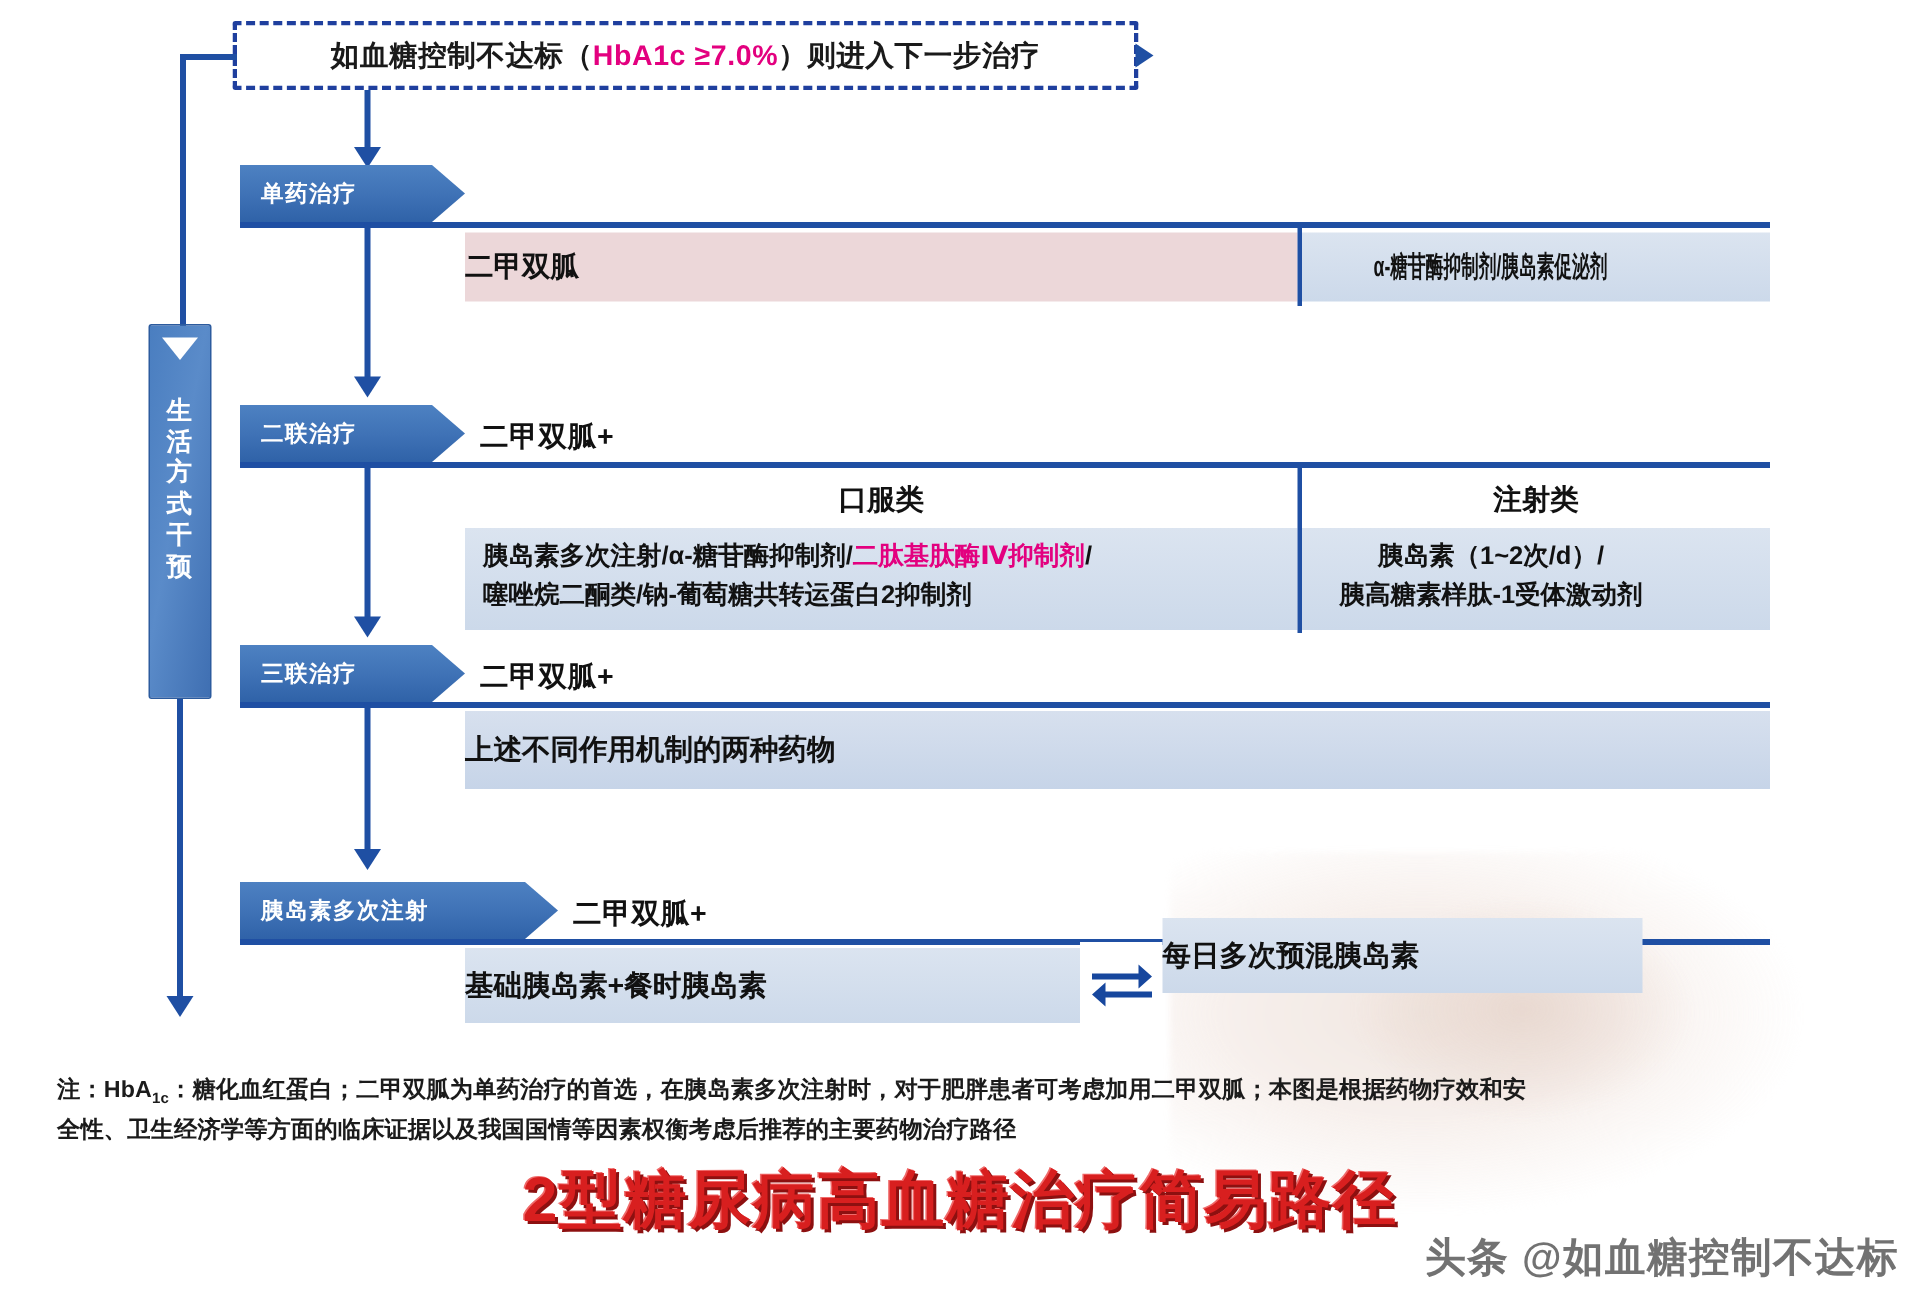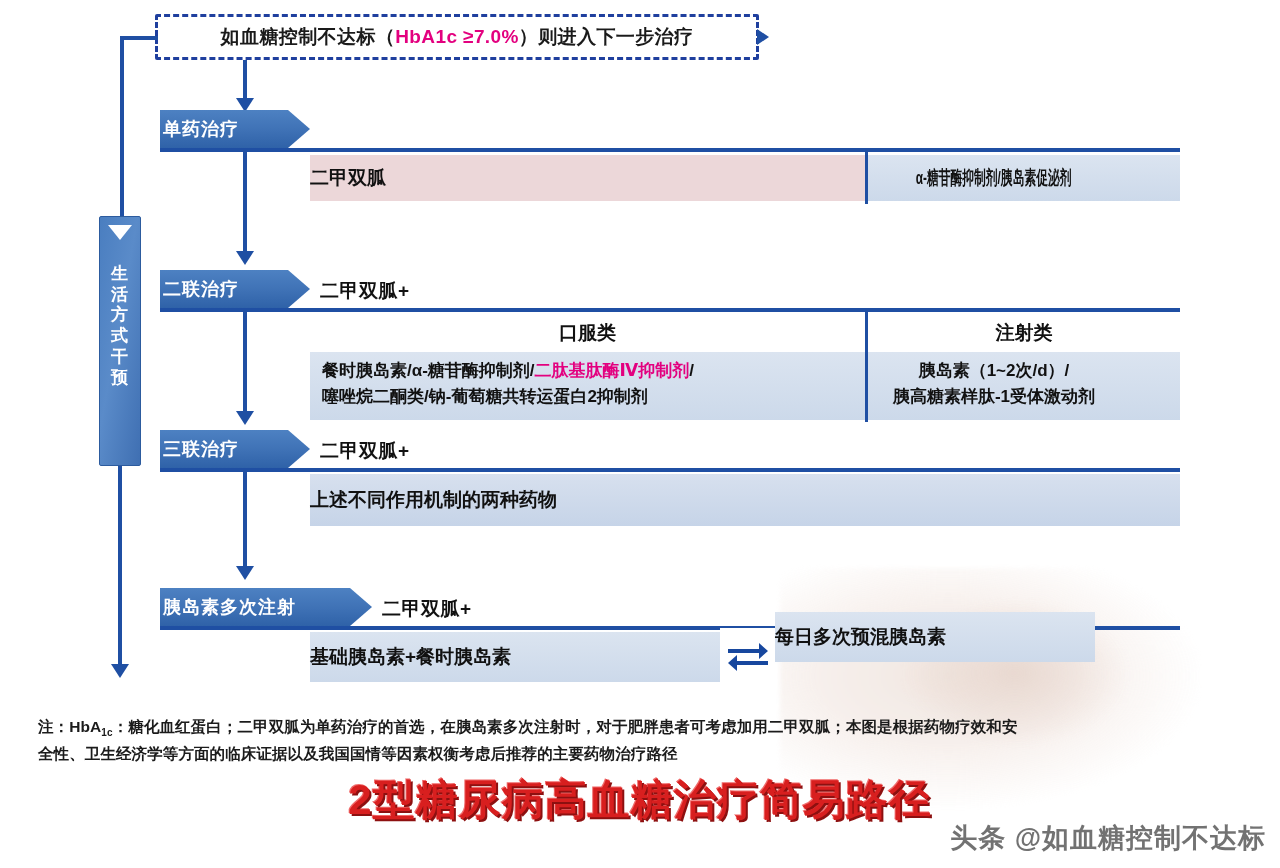--- a/index.html
+++ b/index.html
@@ -59,22 +59,22 @@
   }
   .lifestyle .vtext{
     color:#fff;font-size:17px;font-weight:700;line-height:1.22;text-align:center;
     letter-spacing:1px;width:20px;word-break:break-all;margin-top:18px;
   }
 
   
   .tab{
     position:absolute;height:38px;
     background:linear-gradient(180deg,#4d81c2 0%,#3f72b6 52%,#2f62a8 100%);
-    color:#fff;font-size:18px;font-weight:700;letter-spacing:1px;
-    display:flex;align-items:center;padding-left:3px;box-sizing:border-box;
+    color:#fff;font-size:15px;font-weight:700;letter-spacing:1px;
+    display:flex;align-items:center;padding-left:14px;box-sizing:border-box;
     clip-path:polygon(0 0, calc(100% - 22px) 0, 100% 50%, calc(100% - 22px) 100%, 0 100%);
   }
   .stage-rule{position:absolute;height:4px;background:#1f4fa3;}
   .plus-label{
     position:absolute;font-size:19px;font-weight:700;color:#111;letter-spacing:.5px;white-space:nowrap;
   }
 
   
   .bar{position:absolute;display:flex;align-items:center;justify-content:flex-start;box-sizing:border-box;}
   .bar-pink{background:#ecd7d9;}
@@ -169,21 +169,21 @@
   <div class="stage-rule" style="left:160px;top:308px;width:1020px;"></div>
 
   <div class="colhead" style="left:310px;top:320px;width:555px;">口服类</div>
   <div class="colhead" style="left:868px;top:320px;width:312px;">注射类</div>
 
   <div class="bar bar-blue" style="left:310px;top:352px;width:555px;height:68px;"></div>
   <div class="bar bar-blue" style="left:868px;top:352px;width:312px;height:68px;"></div>
   <div class="divider-v" style="left:865px;top:312px;height:110px;"></div>
 
   <div class="drugs" style="left:322px;top:358px;width:540px;">
-    <div><span>餐时胰岛素/α-糖苷酶抑制剂/</span><span class="hl">二肽基肽酶Ⅳ抑制剂</span><span>/</span></div>
+    <div><span>胰岛素多次注射/α-糖苷酶抑制剂/</span><span class="hl">二肽基肽酶Ⅳ抑制剂</span><span>/</span></div>
     <div>噻唑烷二酮类/钠-葡萄糖共转运蛋白2抑制剂</div>
   </div>
 
   <div class="inject" style="left:868px;top:358px;width:252px;">
     <div>胰岛素（1~2次/d）/</div>
     <div>胰高糖素样肽-1受体激动剂</div>
   </div>
 
   <div class="ln" style="left:243px;top:308px;width:4px;height:105px;"></div>
   <div class="arrow-down" style="left:236px;top:411px;"></div>

